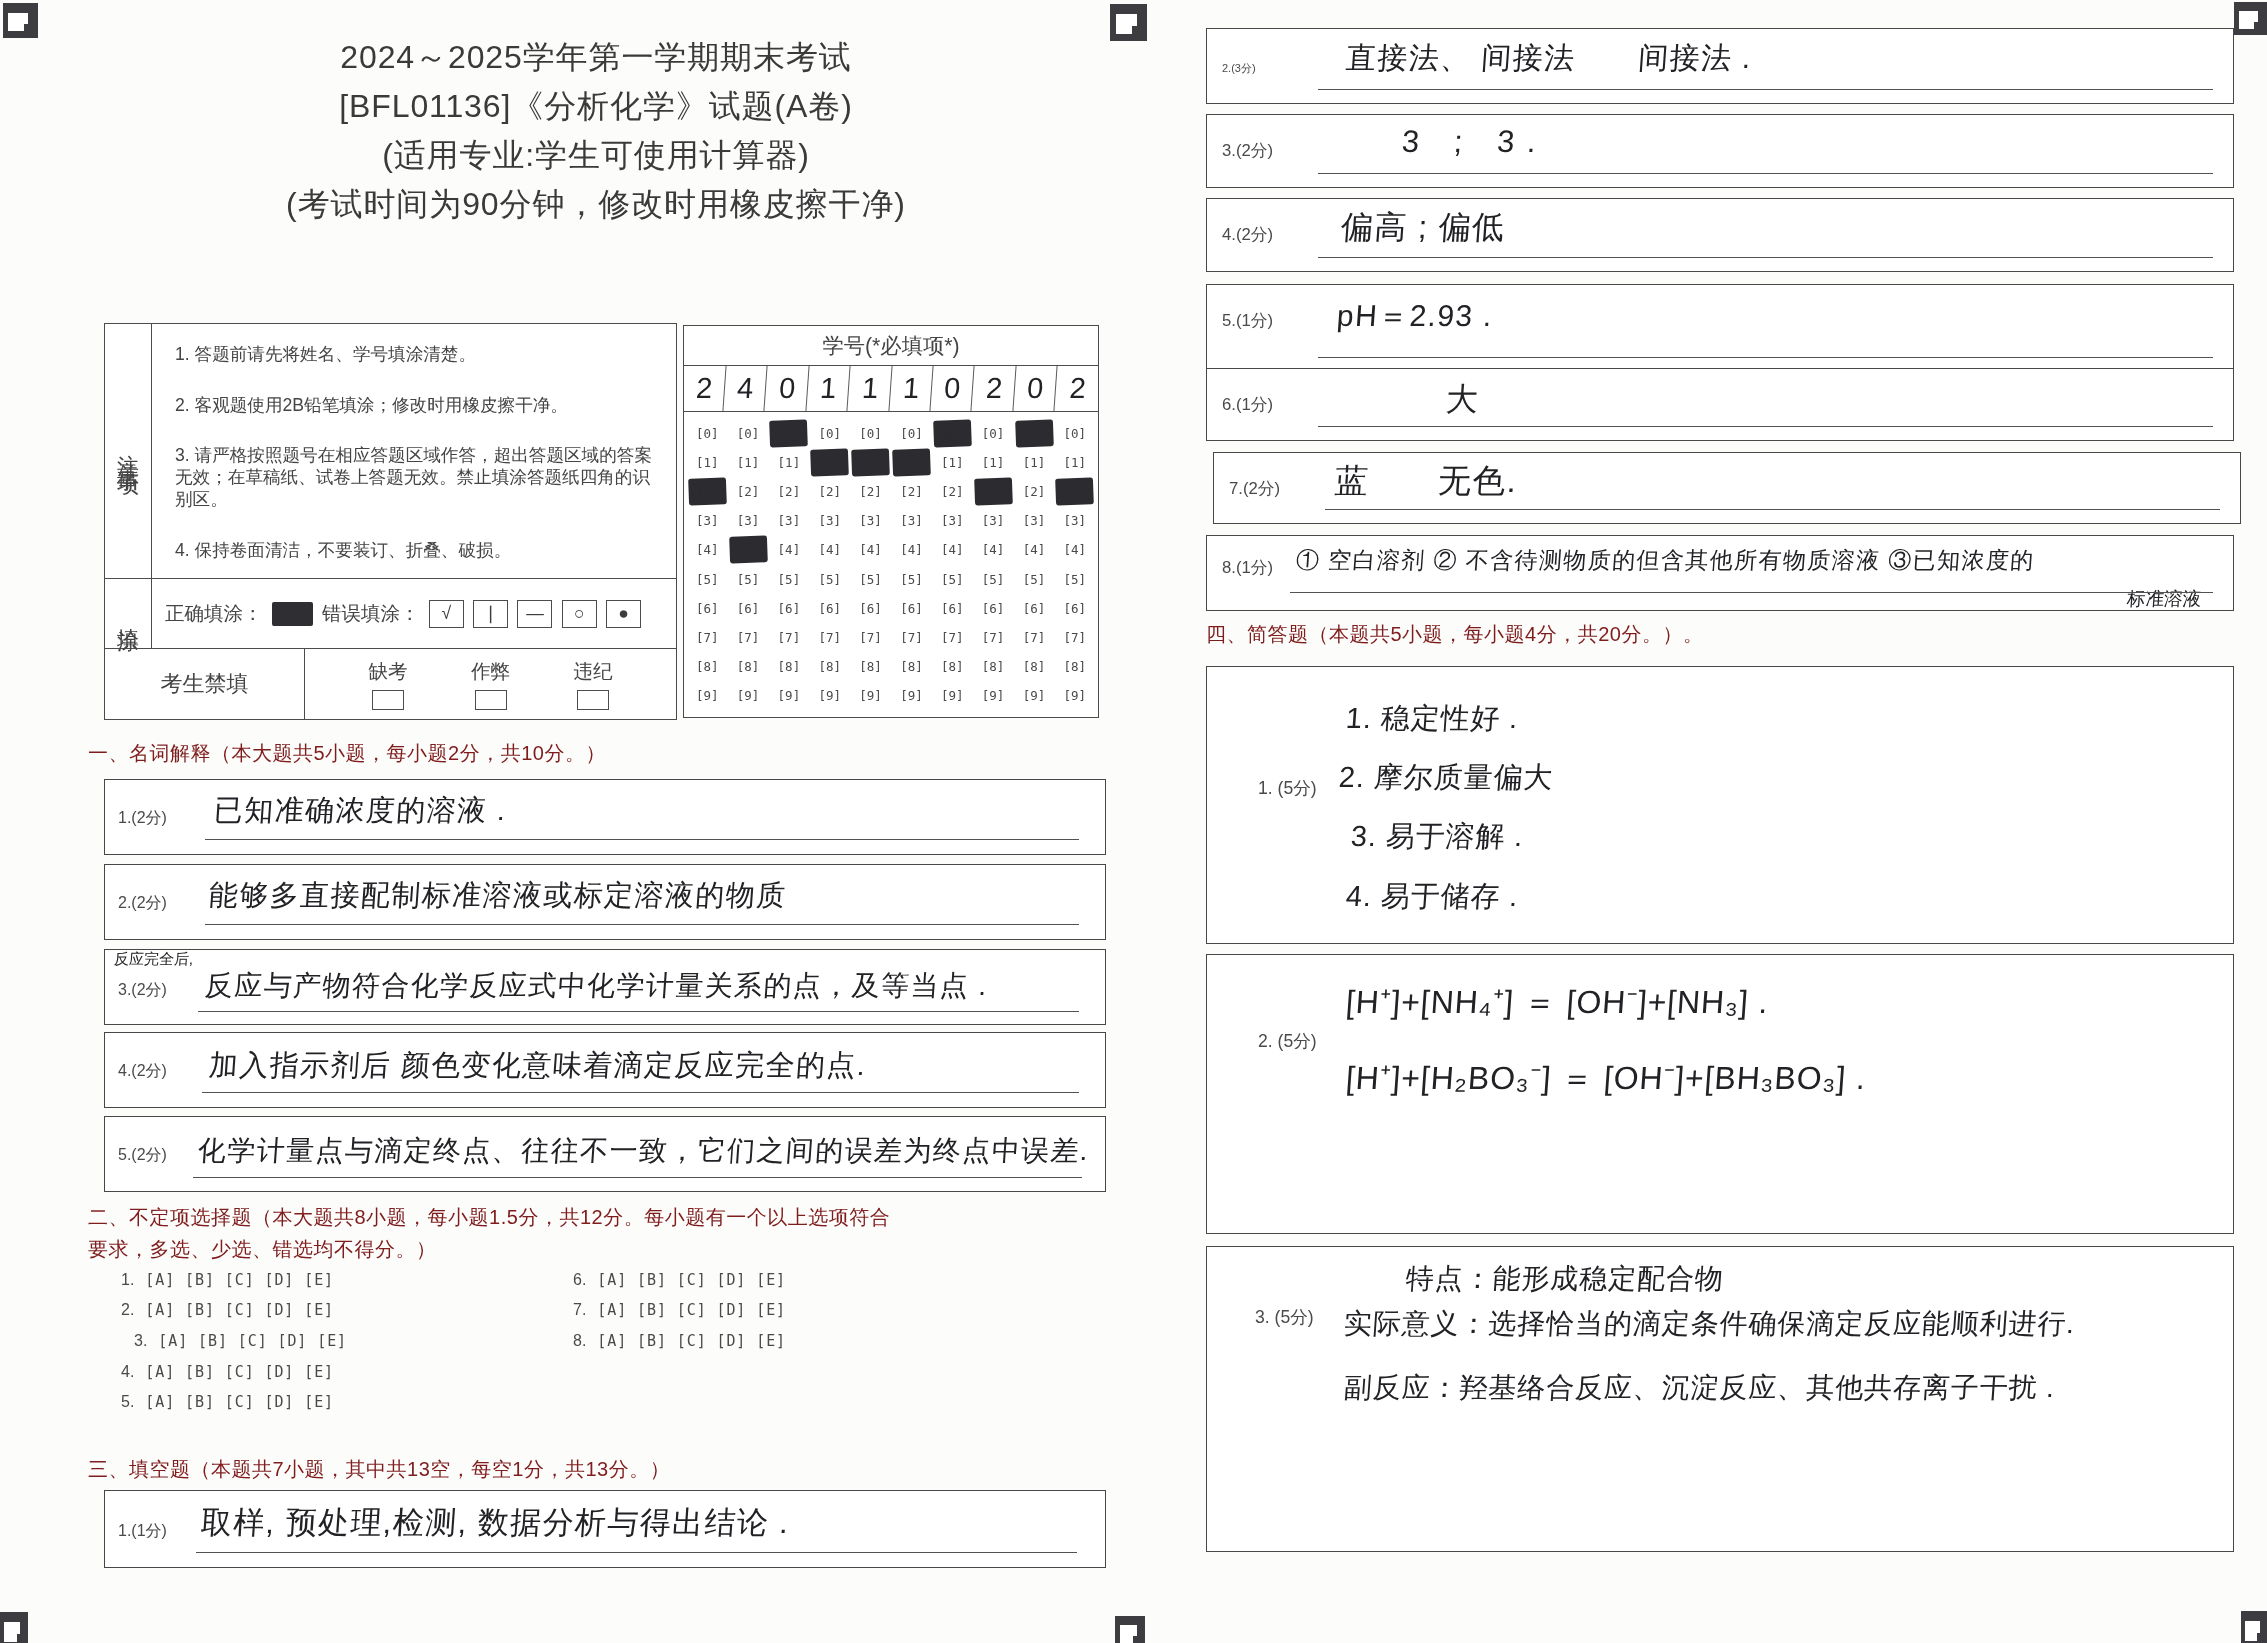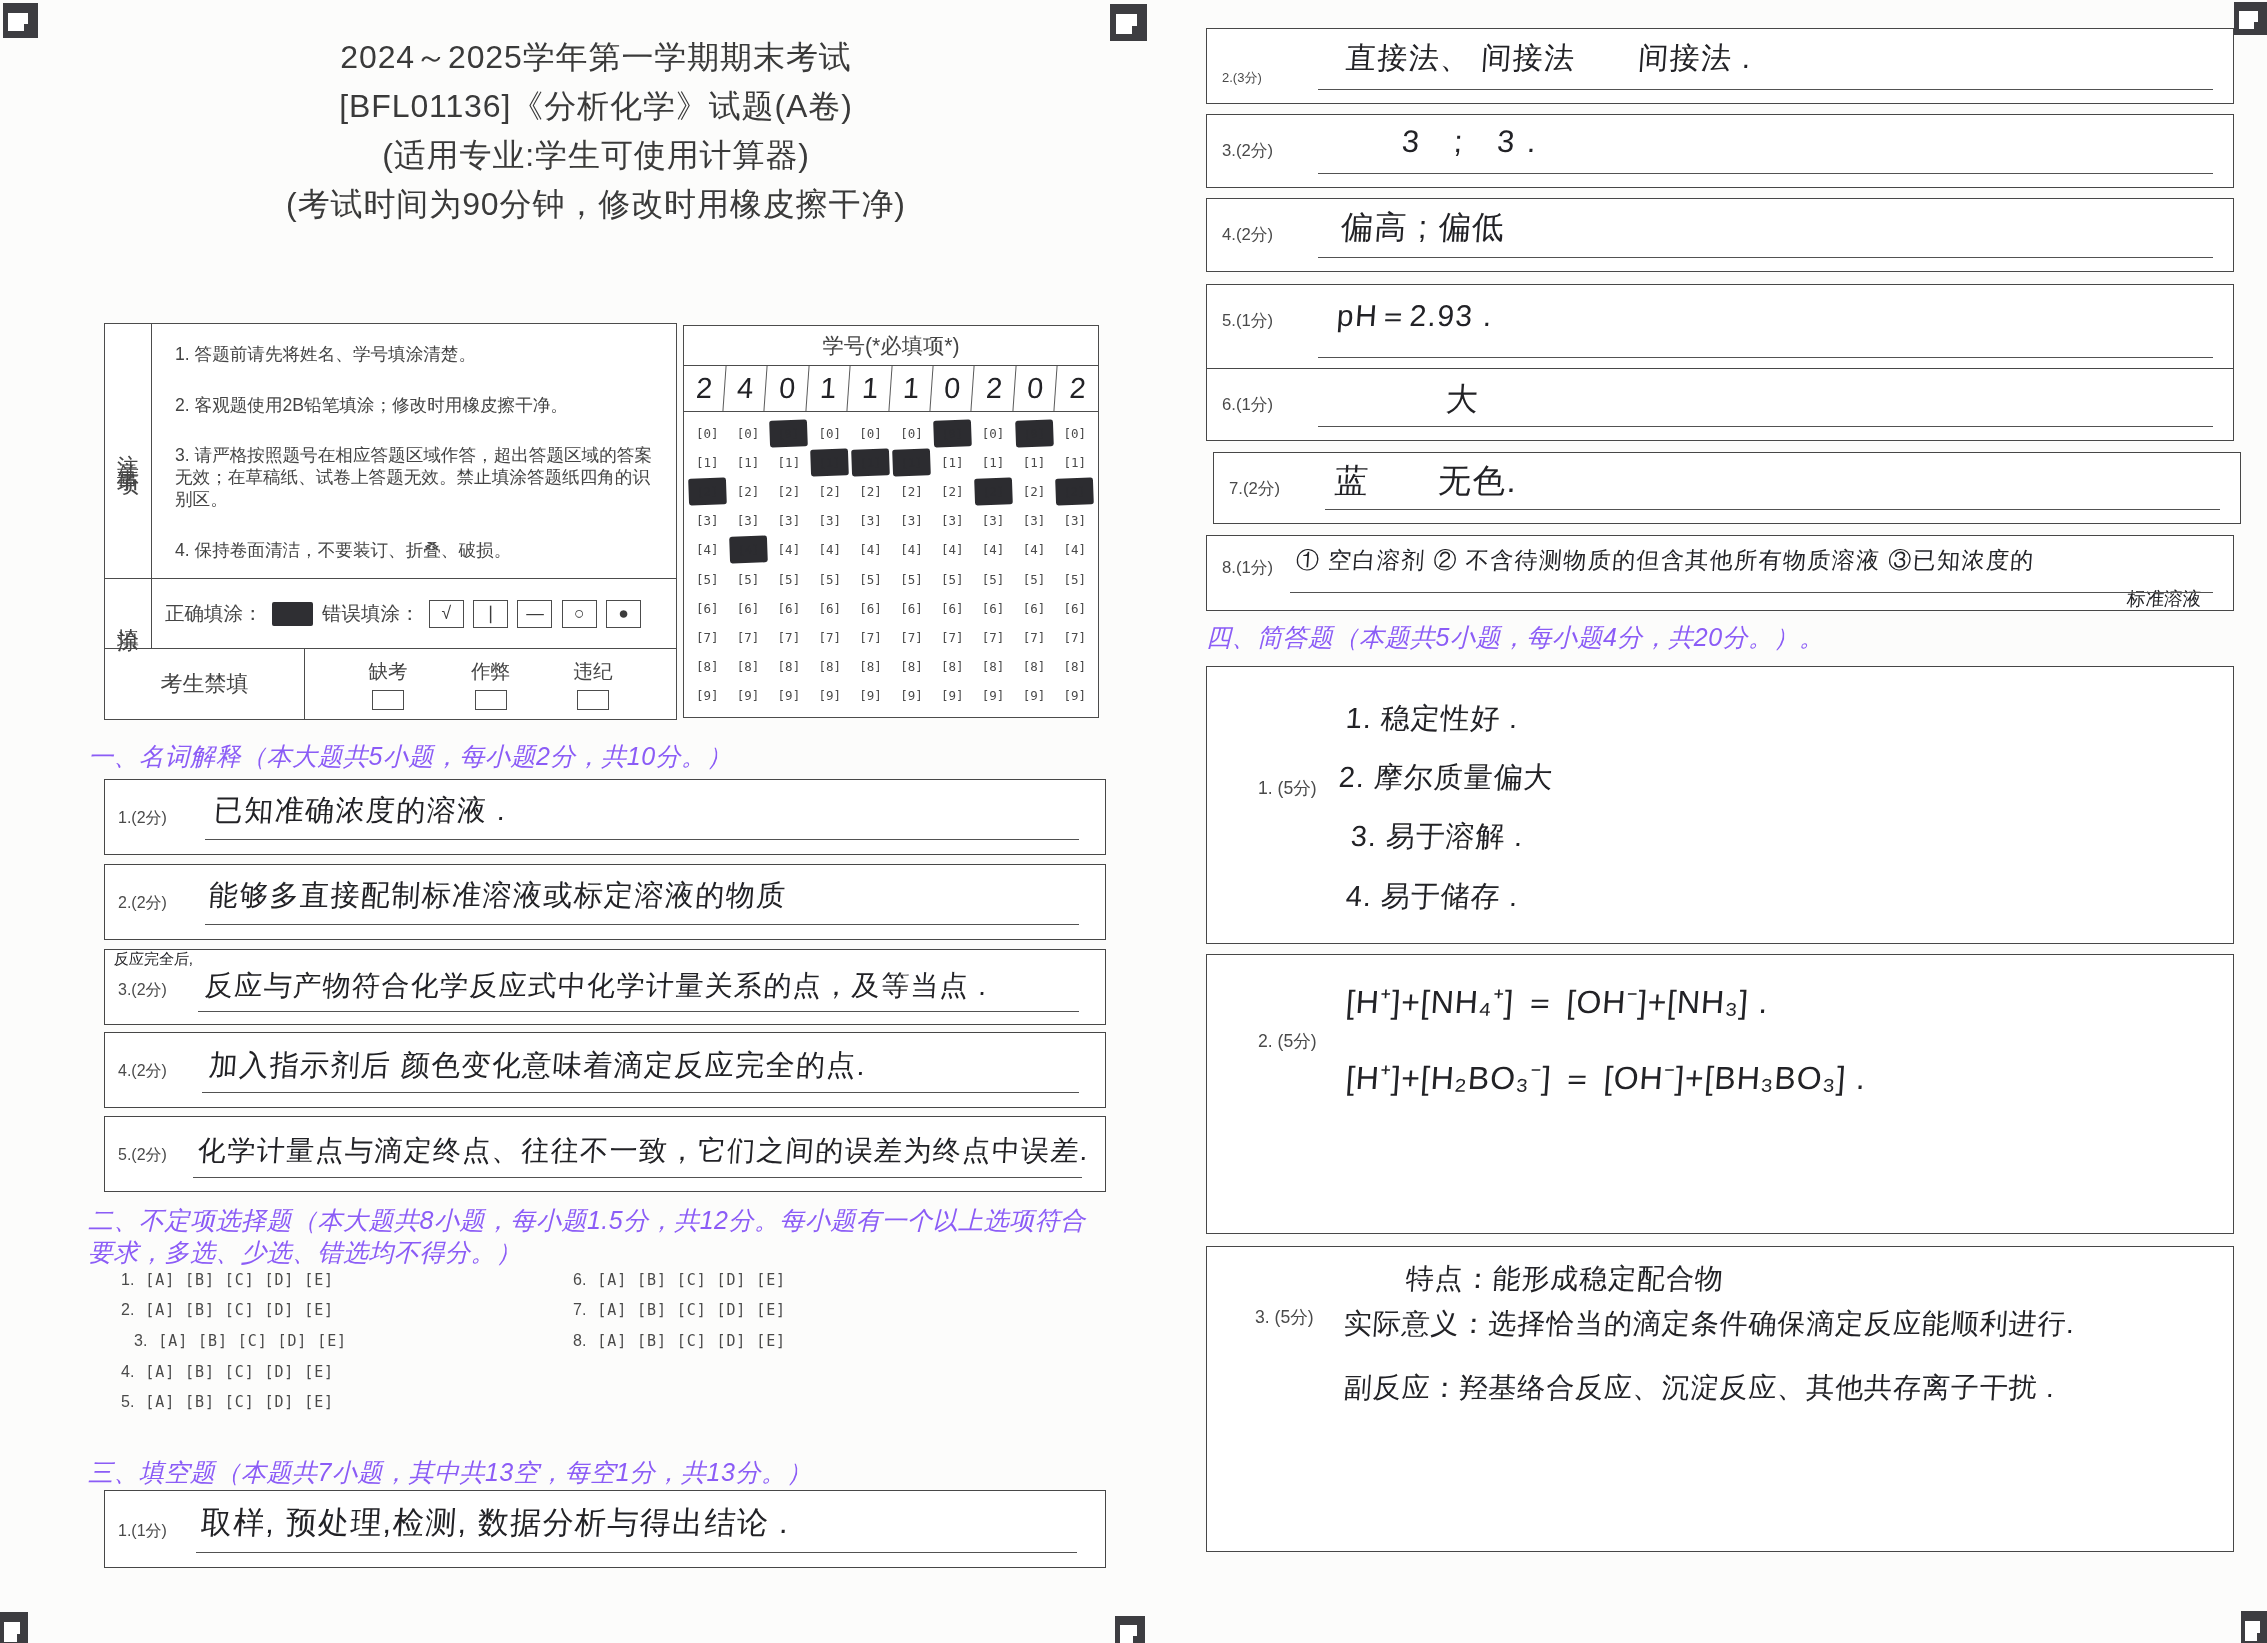--- a/index.html
+++ b/index.html
@@ -38,21 +38,21 @@
   .sid-title{height:39px;border-bottom:1.9px solid #4c4c4c;display:flex;align-items:center;justify-content:center;
              font-size:21.3px;color:#454545;}
   .sid-digits{height:45px;border-bottom:1.9px solid #4c4c4c;display:grid;grid-template-columns:repeat(10,1fr);}
   .sid-digit{border-right:0.9px solid #5a5a5a;display:flex;align-items:center;justify-content:center;font-size:29px;}
   .sid-digit:last-child{border-right:none;}
   .sid-grid{flex:1;display:grid;grid-template-columns:repeat(10,1fr);grid-auto-rows:1fr;padding:7.4px 2.8px;}
   .bubble{display:flex;align-items:center;justify-content:center;
           font-family:"DejaVu Sans Mono",monospace;font-size:12.5px;color:#4a4a4a;}
   .bubble.filled{background:#2c2c30;color:#2c2c30;border-radius:2.8px;transform:rotate(-2deg) scale(.92);}
   
-  .shead{position:absolute;font-size:25px;color:#8b5cf6;letter-spacing:0.5px;font-style:italic;}
+  .shead{position:absolute;font-size:20px;color:#7f1d1d;letter-spacing:0.5px;}
   .abox{position:absolute;border:1.9px solid #474747;box-sizing:border-box;background:#fff;}
   .lbl{position:absolute;font-size:16px;color:#4a4a4a;white-space:nowrap;}
   .uline{position:absolute;height:0;border-bottom:1.9px solid #525252;}
   .hw{color:#222226;transform:skewX(-4deg);}
   .hwline{position:absolute;white-space:nowrap;letter-spacing:1.4px;}
   .choice-row{position:absolute;font-size:16px;color:#4a4a4a;white-space:nowrap;}
   .copts{font-family:"DejaVu Sans Mono",monospace;font-size:15px;letter-spacing:0.9px;margin-left:11px;color:#4a4a4a;}
   .blbl{position:absolute;font-size:17.6px;color:#4a4a4a;white-space:nowrap;}
   .bline{position:absolute;white-space:nowrap;letter-spacing:0.9px;}
 </style>
@@ -295,21 +295,21 @@
   <div class="choice-row" style="left:573px;top:1332px;"><span>8.</span><span class="copts">[A]  [B]  [C]  [D]  [E]</span></div>
 
   <div class="shead" style="left:88px;top:1456px;">三、填空题（本题共7小题，其中共13空，每空1分，共13分。）</div>
   <div class="abox" style="left:104px;top:1490px;width:1002px;height:78px;">
     <span class="lbl" style="left:13px;top:30px;">1.(1分)</span>
     <span class="hw hwline" style="left:96px;top:11px;font-size:31px;">取样, 预处理,检测, 数据分析与得出结论 .</span>
     <span class="uline" style="left:91px;right:28px;bottom:14px;"></span>
   </div>
 
   <div class="abox" style="left:1206px;top:28px;width:1028px;height:76px;">
-    <span class="lbl" style="left:15px;top:40px;font-size:13px;">2.(3分)</span>
+    <span class="lbl" style="left:15px;top:32px;font-size:11px;">2.(3分)</span>
     <span class="hw hwline" style="left:139px;top:9.3px;font-size:30px;">直接法、 间接法　　间接法 .</span>
     <span class="uline" style="left:111px;right:20.4px;bottom:13px;"></span>
   </div>
   <div class="abox" style="left:1206px;top:114px;width:1028px;height:74px;">
     <span class="lbl" style="left:15px;top:24px;font-size:16.7px;">3.(2分)</span>
     <span class="hw hwline" style="left:195px;top:9.3px;font-size:31px;letter-spacing:13px;">3 ; 3.</span>
     <span class="uline" style="left:111px;right:20.4px;bottom:13px;"></span>
   </div>
   <div class="abox" style="left:1206px;top:198px;width:1028px;height:74px;">
     <span class="lbl" style="left:15px;top:24px;font-size:16.7px;">4.(2分)</span>

